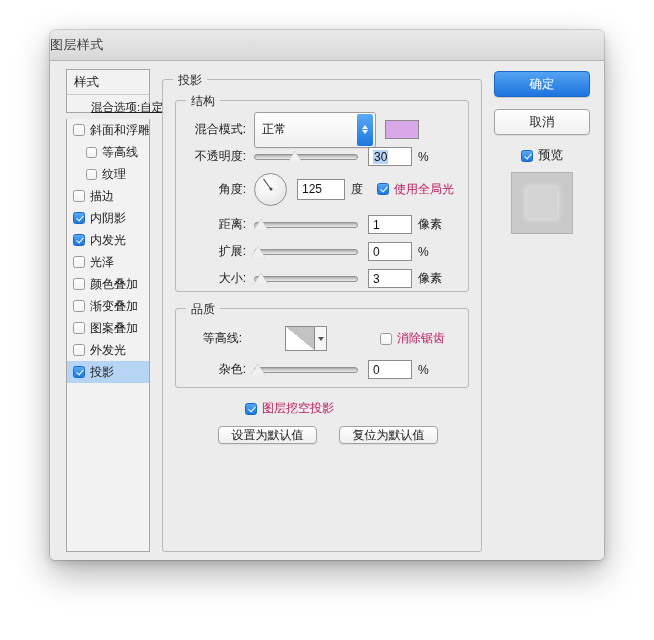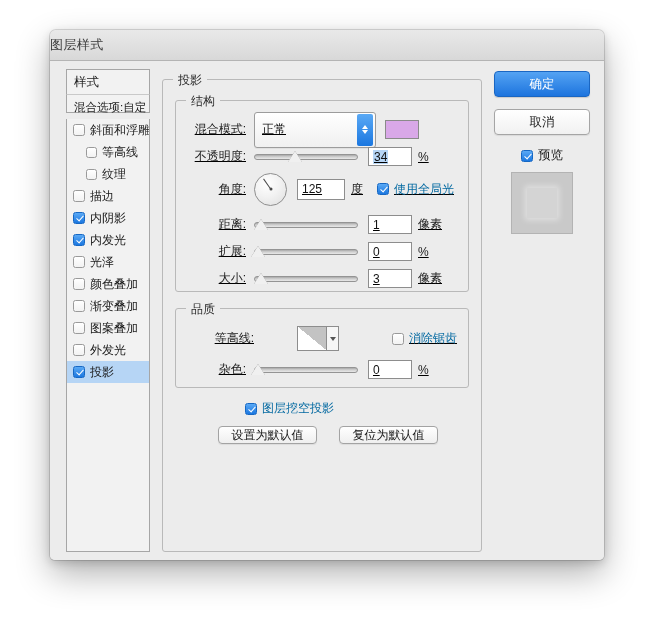--- a/index.html
+++ b/index.html
@@ -51,24 +51,25 @@
     height: 25px; line-height: 25px;
     padding-left: 7px;
     font-size: 12.5px; color: #1c1c1c;
     box-sizing: border-box;
   }
   .blend-opt {
     border: 1px solid #a6a6a6;
     border-top: 1px solid #c9c9c9;
     background: #f2f2f2;
     height: 19px; line-height: 25px;
-    padding-left: 7px;
+    padding-left: 24px;
     font-size: 11.5px; color: #1c1c1c;
     box-sizing: border-box;
     white-space: nowrap;
+    text-decoration: underline;
   }
   .fx-list {
     border: 1px solid #a6a6a6;
     border-top: none;
     background: #f2f2f2;
     position: absolute;
     left: 0; right: 0; top: 50px; bottom: 0;
     box-sizing: border-box;
     overflow: hidden;
   }
@@ -116,21 +117,21 @@
   }
   .group > .legend {
     position: absolute; top: -8px; left: 10px;
     background: #ececec; padding: 0 5px;
     font-size: 12px; color: #2a2a2a;
   }
   #grpShadow { left: 0; top: 10px; right: 0; bottom: 0; }
   #grpStruct { left: 12px; top: 20px; right: 12px; height: 192px; }
   #grpQuality{ left: 12px; top: 228px; right: 12px; height: 80px; }
 
-  .row { position: absolute; display: flex; align-items: center; height: 21px; text-decoration: underline; }
+  .row { position: absolute; display: flex; align-items: center; height: 21px; }
   .lbl { font-size: 12px; color: #1c1c1c; text-align: right; white-space: nowrap; }
 
   
   .field {
     border: 1px solid #8d8d8d;
     background: #fff;
     height: 19px; box-sizing: border-box;
     font-size: 12px; color: #111;
     display: flex; align-items: center;
     padding-left: 4px;
@@ -236,21 +237,21 @@
     background: #f6f6f6;
     display: flex; align-items: center; justify-content: center;
   }
   .contour .drop i {
     width: 0; height: 0;
     border-left: 3px solid transparent;
     border-right: 3px solid transparent;
     border-top: 4px solid #555;
   }
 
-  .inline-cb { display: flex; align-items: center; font-size: 12px; color: #0369a1; white-space: nowrap; }
+  .inline-cb { display: flex; align-items: center; font-size: 12px; color: #be185d; white-space: nowrap; }
 
   
   .btn {
     border: 1px solid #a3a3a3; border-radius: 4px;
     background: linear-gradient(to bottom,#ffffff,#efefef);
     font-size: 12px; color: #141414;
     height: 18px; display: flex; align-items: center; justify-content: center;
     box-shadow: 0 1px 1px rgba(0,0,0,0.07);
     box-sizing: border-box;
   }
@@ -380,21 +381,21 @@
               <div class="swatch" style="margin-left: 9px; background: rgb(217, 168, 232);" title="#D9A8E8"></div>
             </div>
 
             <div class="row" style="left:8px; top:45px; right:8px;">
               <span class="lbl" style="width:62px;">不透明度:</span>
               <div class="slider" style="width:104px; margin-left:8px;">
                 <div class="track"></div>
                 <div class="thumb" id="thOpacity" style="left: 39.88%;"></div>
               </div>
               <div class="field" style="width:44px; margin-left:10px;">
-                <span class="sel">34</span>
+                <span class="sel">30</span>
               </div>
               <span class="unit">%</span>
             </div>
 
             <div class="row" style="left:8px; top:70px; right:8px; height:36px;">
               <span class="lbl" style="width:62px;">角度:</span>
               <div class="dial" style="margin-left:8px;">
                 <div class="needle" id="dialNeedle" style="transform: rotate(-125deg);"></div>
                 <div class="hub"></div>
               </div>
@@ -441,21 +442,21 @@
               <div class="field" style="width:44px; margin-left:10px;">
                 <span>3</span>
               </div>
               <span class="unit">像素</span>
             </div>
           </div>
 
           <div class="group" id="grpQuality">
             <span class="legend">品质</span>
 
-            <div class="row" style="left:16px; top:16px; right:8px; height:27px;gap:35px;">
+            <div class="row" style="left:4px; top:16px; right:8px; height:27px;gap:35px;">
               <span class="lbl" style="width:62px;">等高线:</span>
               <div class="contour" style="margin-left:8px;">
                 <span class="curve"></span>
                 <span class="drop">
                     <i></i>
                   </span>
               </div>
               <span class="inline-cb" style="margin-left:18px;">
                 <span class="cb"></span>
                 <span>消除锯齿</span>

